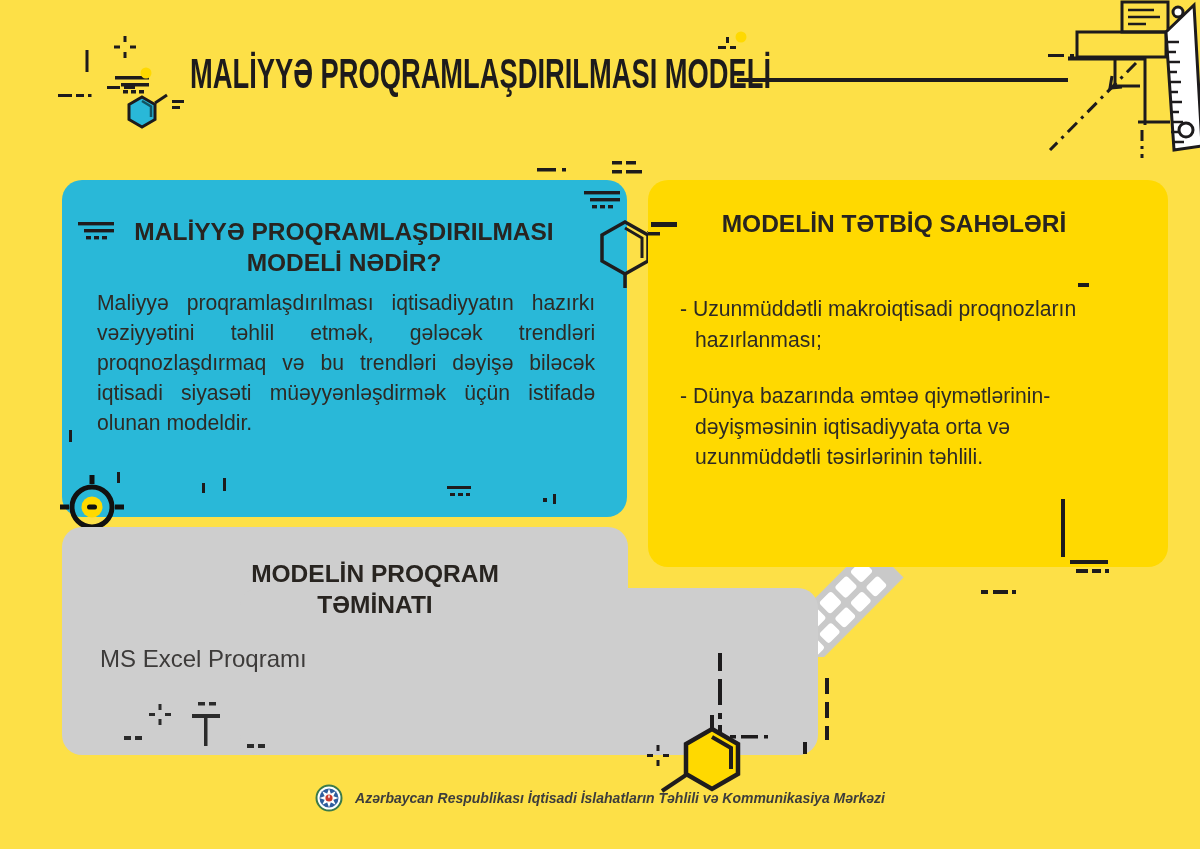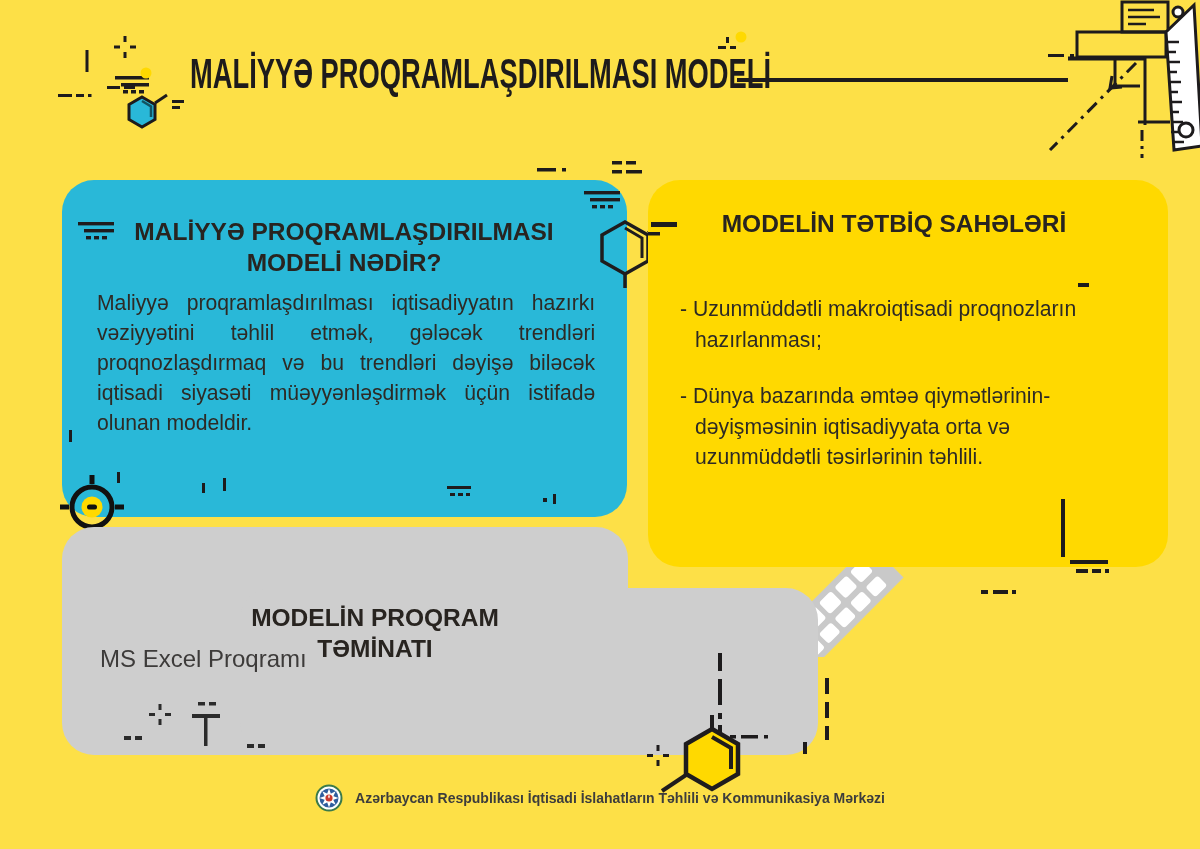--- a/index.html
+++ b/index.html
@@ -6,42 +6,42 @@
   .page{position:relative;width:1200px;height:849px;background:#fde047;overflow:hidden;
         font-family:"Liberation Sans","DejaVu Sans",sans-serif;color:#231f20;}
   .abs{position:absolute;}
   .d{position:absolute;background:#1d1b1c;}
   
   .title{position:absolute;left:190px;top:50px;font-size:42px;font-weight:bold;
          color:#1d1b1c;white-space:nowrap;transform:scaleX(0.65);transform-origin:left top;
          letter-spacing:0px;}
   .title-rule{position:absolute;left:737px;top:78px;width:331px;height:4px;background:#1d1b1c;}
   
-  .card{position:absolute;border-radius:32px;}
+  .card{position:absolute;border-radius:20px;}
   .card-cyan{left:62px;top:180px;width:565px;height:337px;background:#29b8d8;}
   .card-yellow{left:648px;top:180px;width:520px;height:387px;background:#ffd900;}
   .card-gray-a{left:62px;top:527px;width:566px;height:228px;background:#cecece;}
   .card-gray-b{left:240px;top:588px;width:578px;height:167px;background:#cecece;}
   .card-title{font-weight:bold;text-align:center;color:#282420;font-size:24.5px;line-height:1.28;}
   .cyan-title{position:absolute;left:42px;top:36px;width:480px;}
   .cyan-body{position:absolute;left:35px;top:108px;width:530px;font-size:22.5px;line-height:1.33;
              color:#2e2a25;text-align:justify;transform:scaleX(0.94);transform-origin:left top;}
   .cyan-body:after{content:"";display:inline-block;width:0;}
   .yellow-title{position:absolute;left:6px;top:28px;width:480px;}
   .bullets{position:absolute;left:32px;top:114px;width:470px;font-size:22.5px;line-height:1.36;
            color:#2d2a25;transform:scaleX(0.94);transform-origin:left top;}
   .bullet{padding-left:16px;text-indent:-16px;}
   .bullet + .bullet{margin-top:26px;}
   .gray-title{position:absolute;left:100px;top:558px;width:550px;}
-  .gray-title span{display:inline-block;max-width:310px;margin-top:44px;}
+  .gray-title span{display:inline-block;max-width:310px;}
   .gray-sub{position:absolute;left:100px;top:645px;width:550px;text-align:left;
             font-size:24px;color:#3d3b3a;}
   
   .footer{position:absolute;left:0;right:0;top:784px;display:flex;align-items:center;
-          justify-content:center;gap:12px;}
+          justify-content:center;gap:12px;font-style:italic;}
   .footer-text{font-size:14px;font-weight:bold;color:#3d3d3c;}
   svg{display:block;}
 </style>
 </head>
 <body>
 
 <div class="page">
 
   <div class="title">MALİYYƏ PROQRAMLAŞDIRILMASI MODELİ</div>
   <div class="title-rule"></div>

